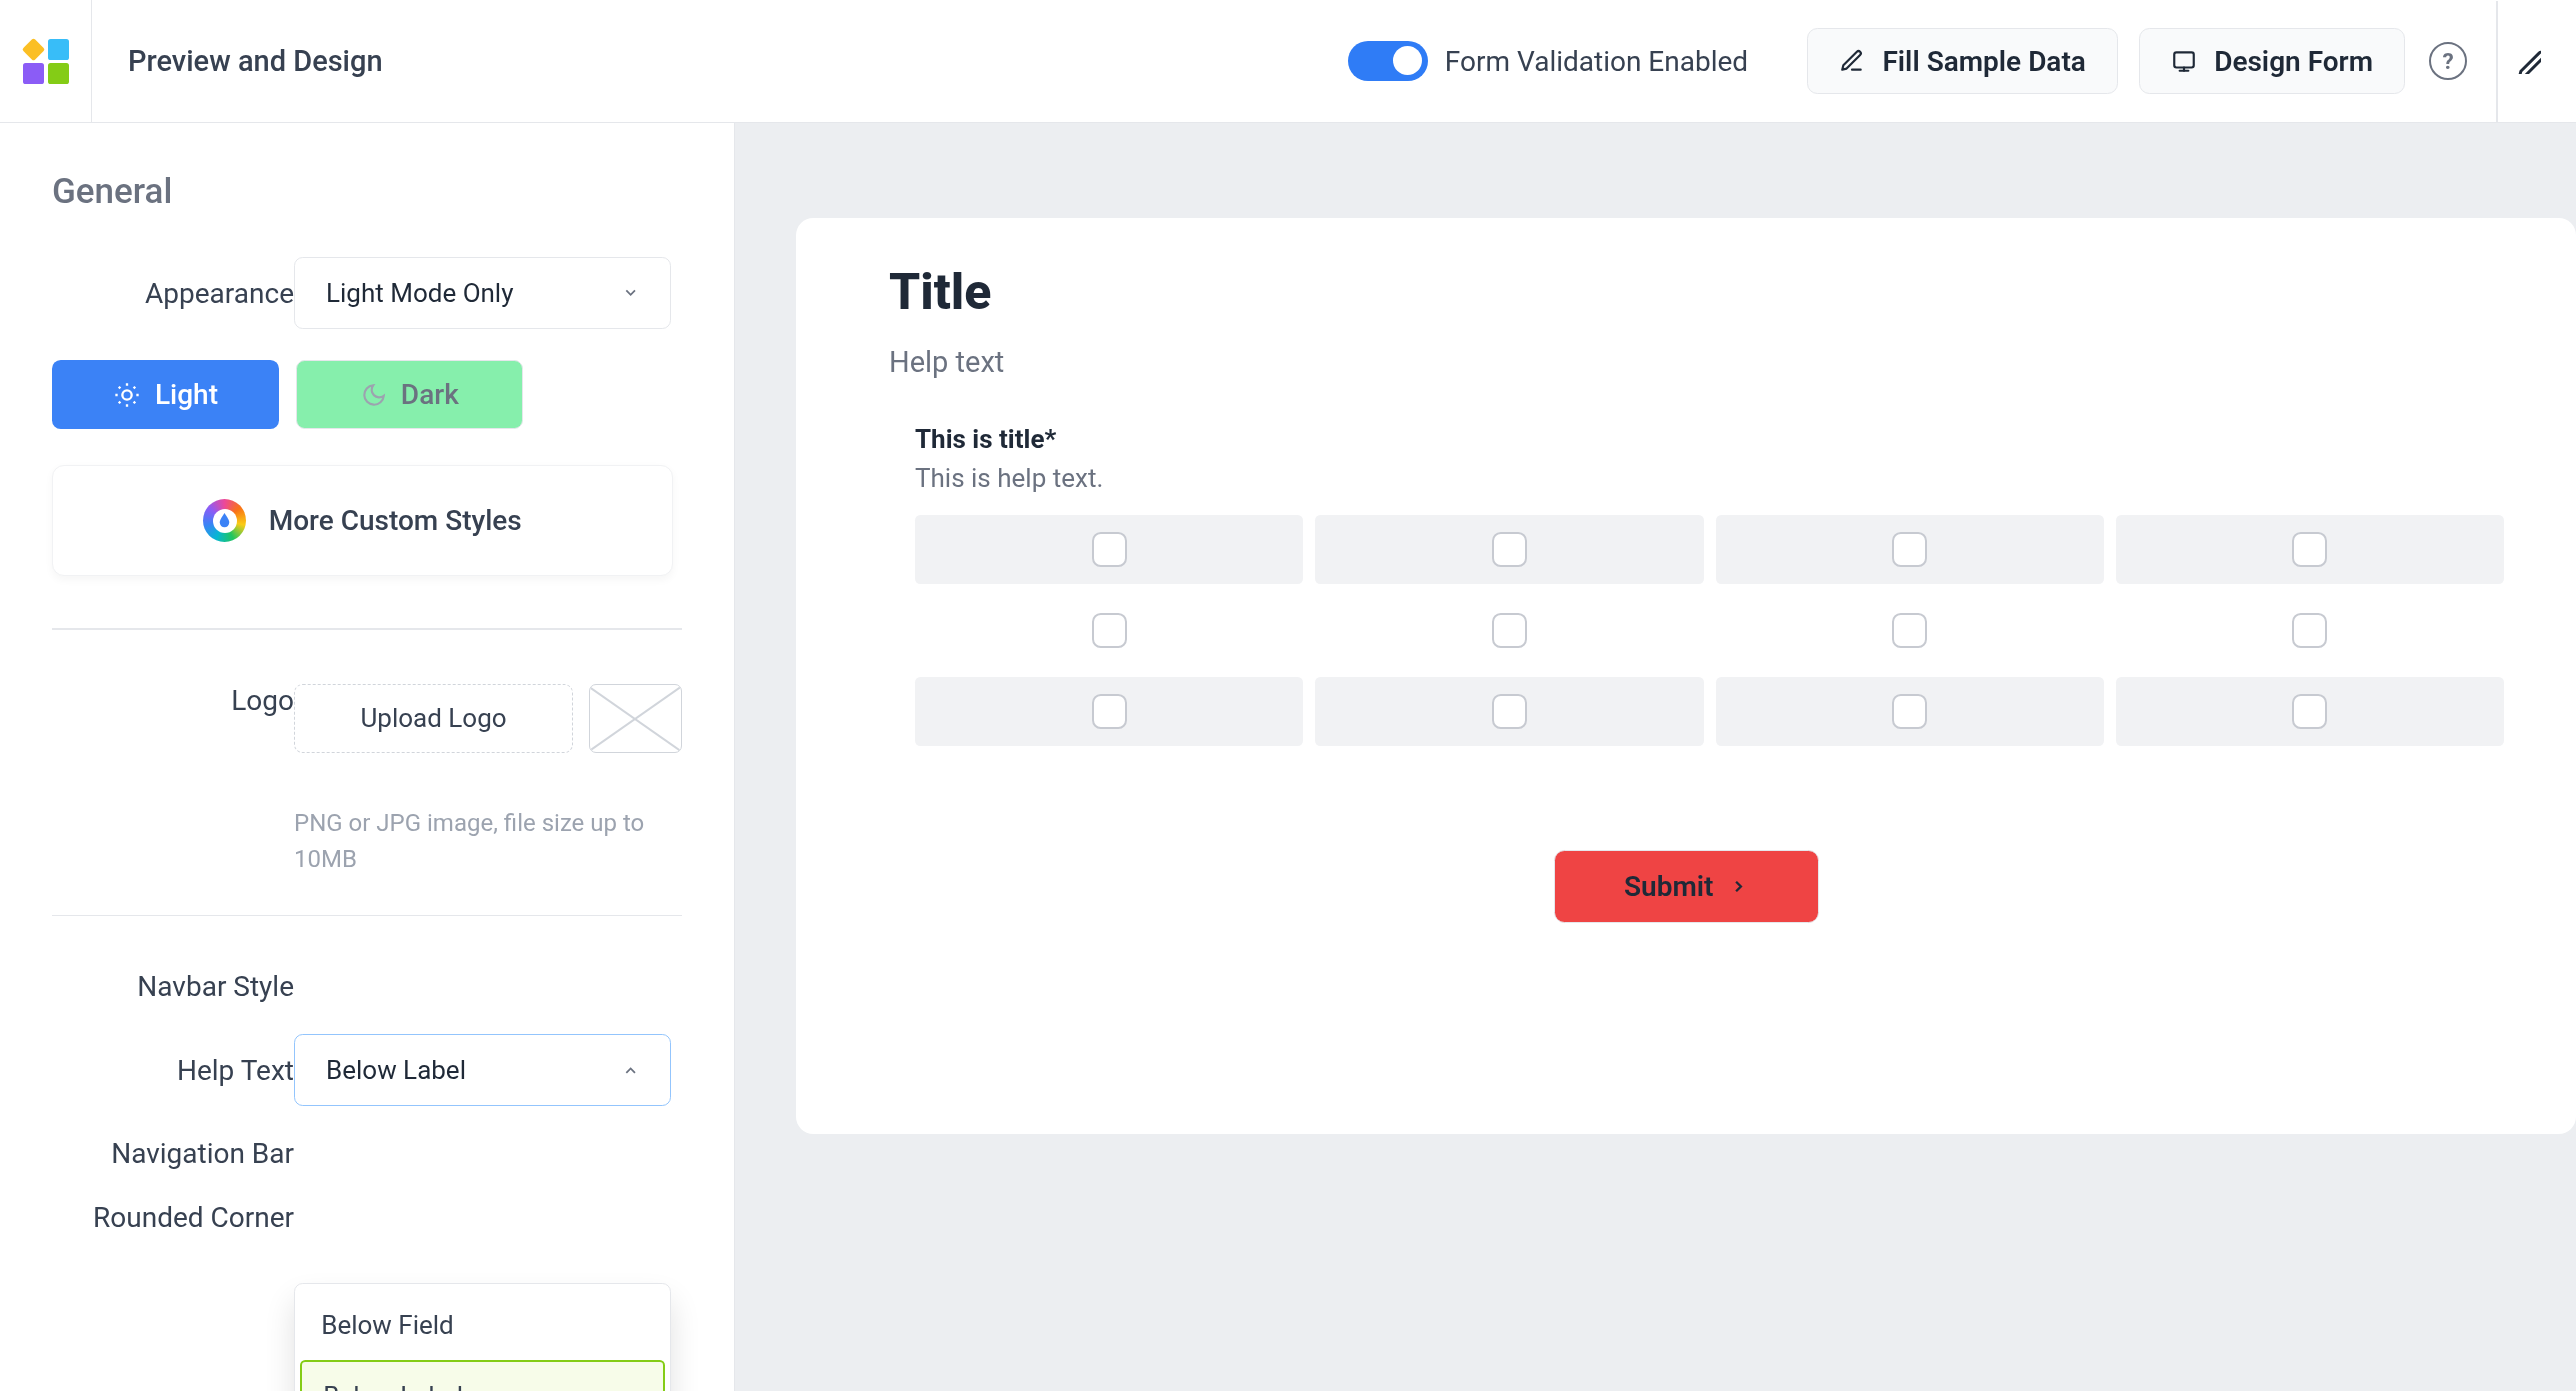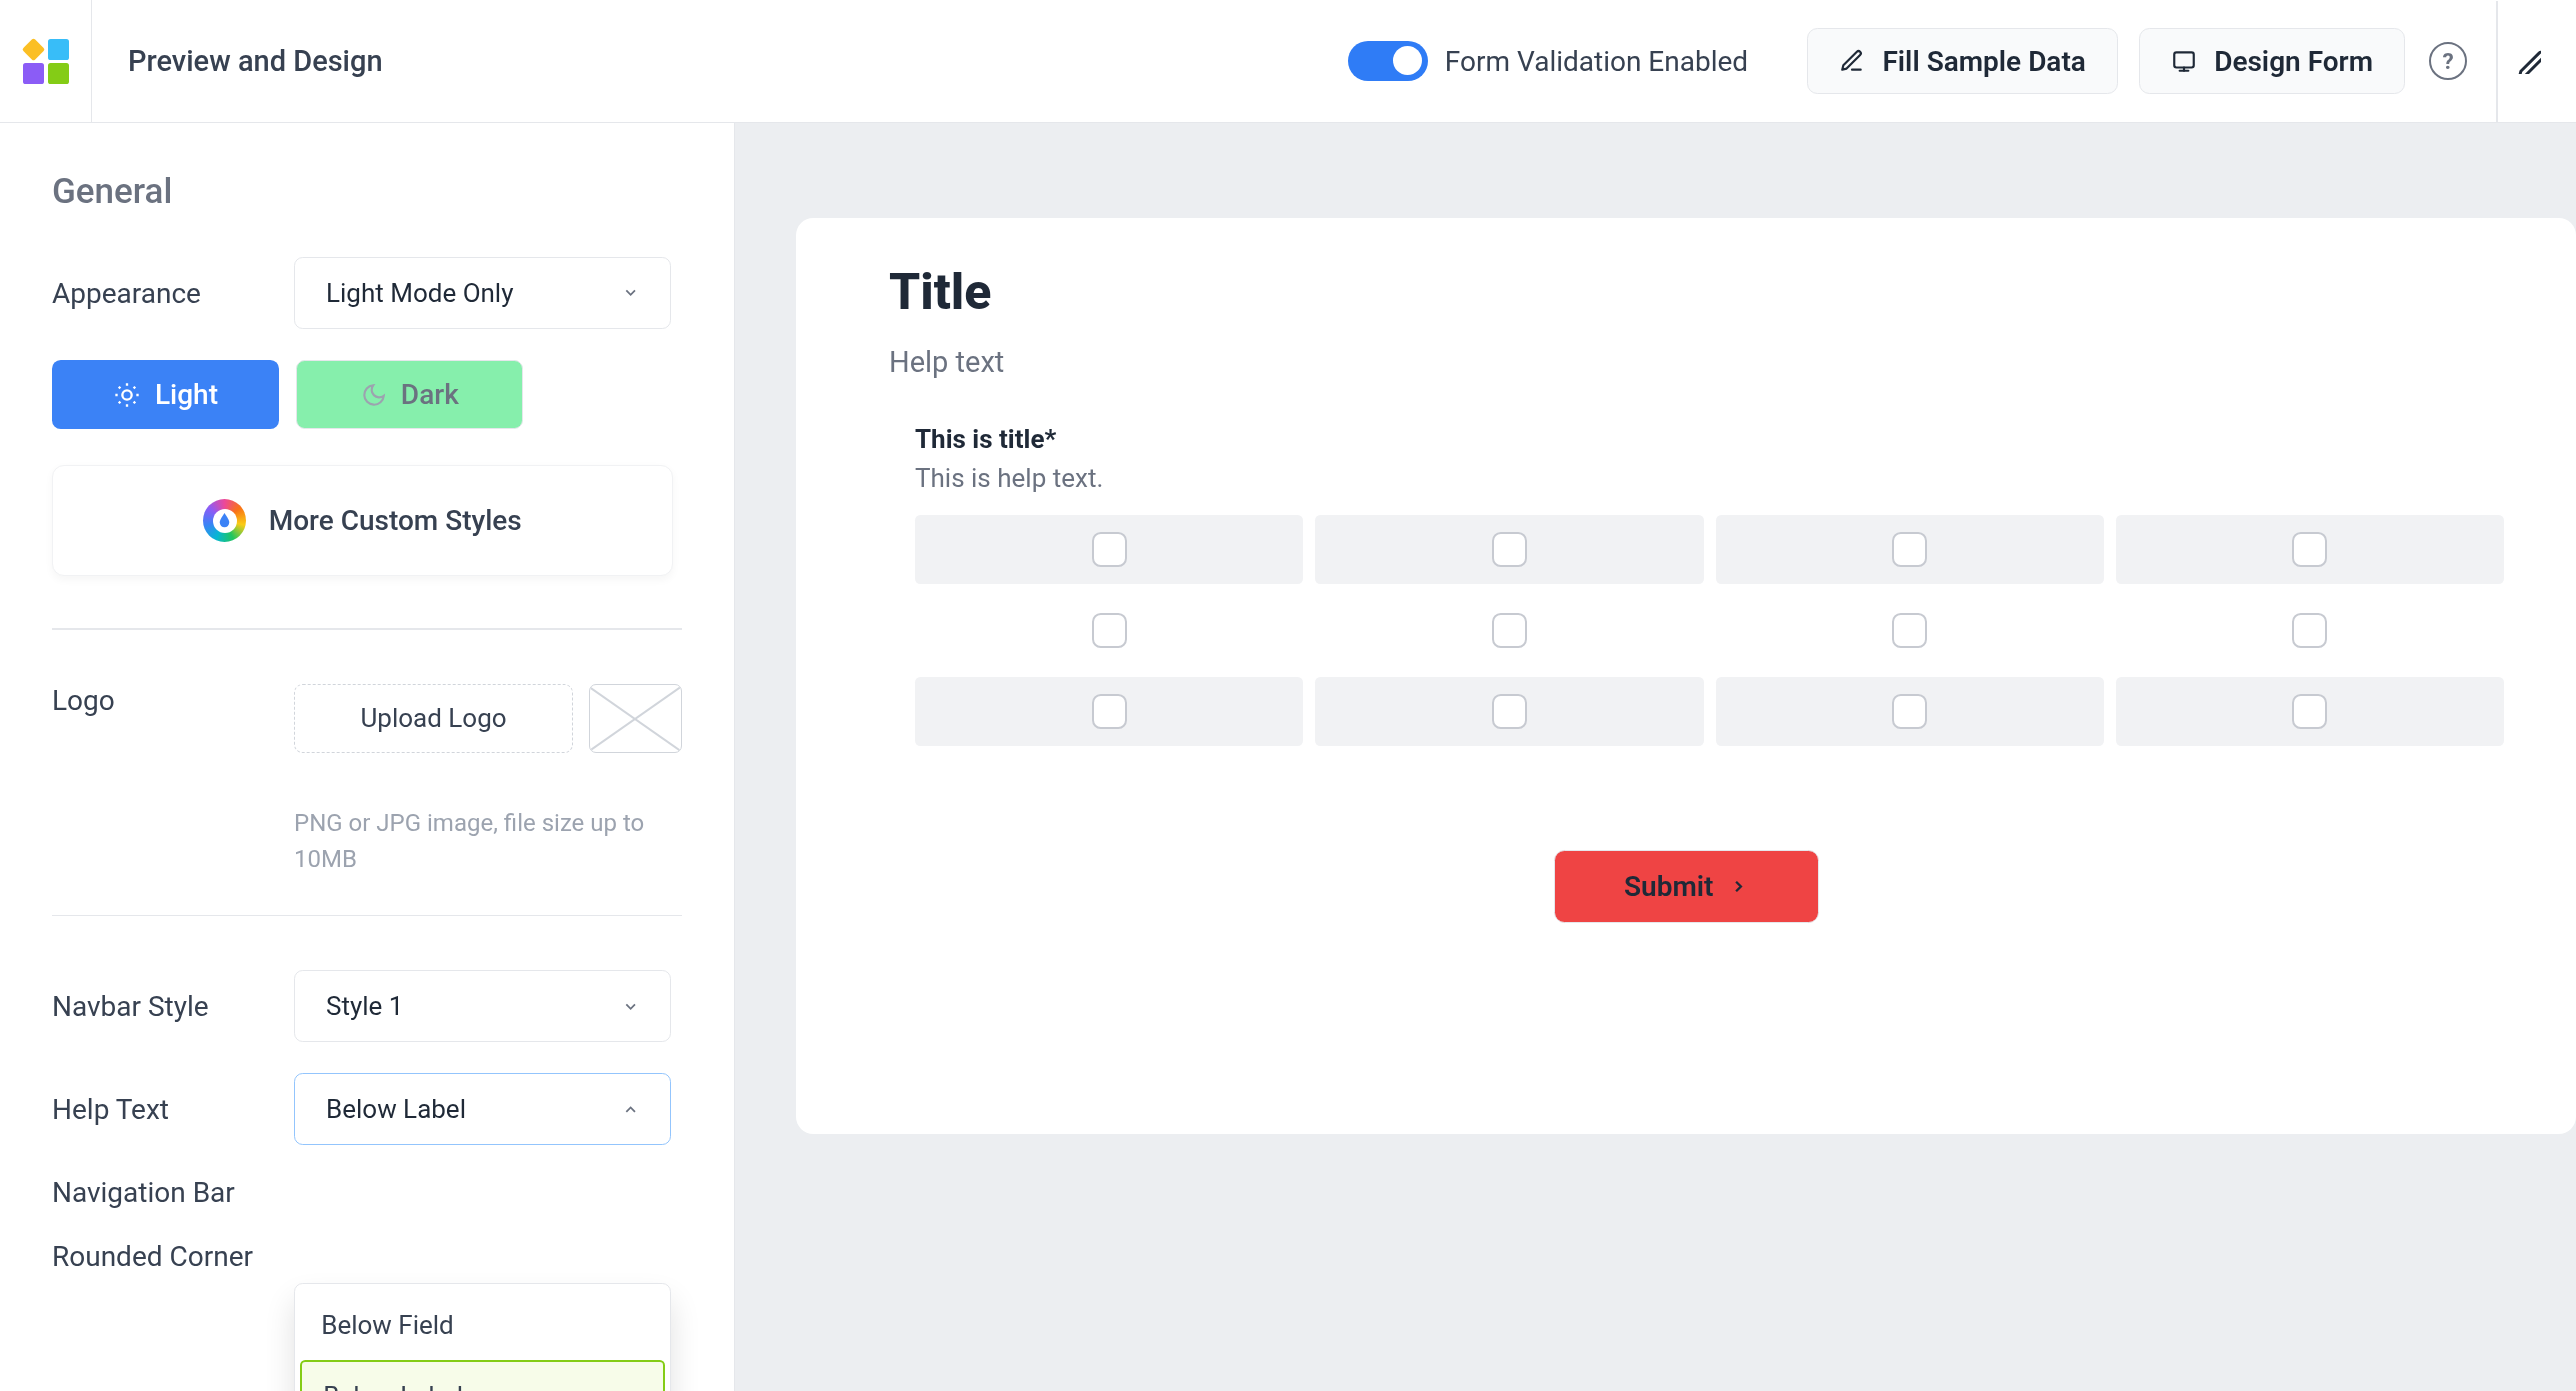--- a/index.html
+++ b/index.html
@@ -104,21 +104,21 @@
   }
   .main {
     flex: 1;
     background: #eceef1;
     padding: 95px 0 0 61px;
   }
 
   
   .section-title { font-size: 35px; color: #6b7280; font-weight: 500; margin-bottom: 45px; }
   .row { display: flex; align-items: center; margin-bottom: 31px; }
-  .row-label { font-size: 28px; color: #374151; width: 242px; }
+  .row-label { font-size: 28px; color: #374151; width: 242px; text-align: right; }
   .select {
     height: 72px;
     border: 1.7px solid #e5e7eb;
     border-radius: 8.7px;
     padding: 0 31px;
     display: flex;
     align-items: center;
     justify-content: space-between;
     font-size: 26px;
     color: #1f2937;
@@ -379,28 +379,20 @@
         </div>
         <div class="img-placeholder"></div>
       </div>
     </div>
     <div class="logo-hint">PNG or JPG image, file size up to 10MB</div>
 
     <div class="hr"></div>
 
     <div class="row">
       <div class="row-label">Navbar Style</div>
-      <div class="select">
-        <span>Style 1</span>
-        <span class="chev">
-          <svg width="17.3" height="17.3" viewBox="0 0 24 24" fill="none" stroke="#6b7280" stroke-width="2.5">
-              <polyline points="6 9 12 15 18 9"></polyline>
-            </svg>
-        </span>
-      </div>
     </div>
 
     <div class="row">
       <div class="row-label">Help Text</div>
       <div class="select open">
         <span>Below Label</span>
         <span class="chev">
           <svg width="17.3" height="17.3" viewBox="0 0 24 24" fill="none" stroke="#6b7280" stroke-width="2.5">
               <polyline points="6 15 12 9 18 15"></polyline>
             </svg>

